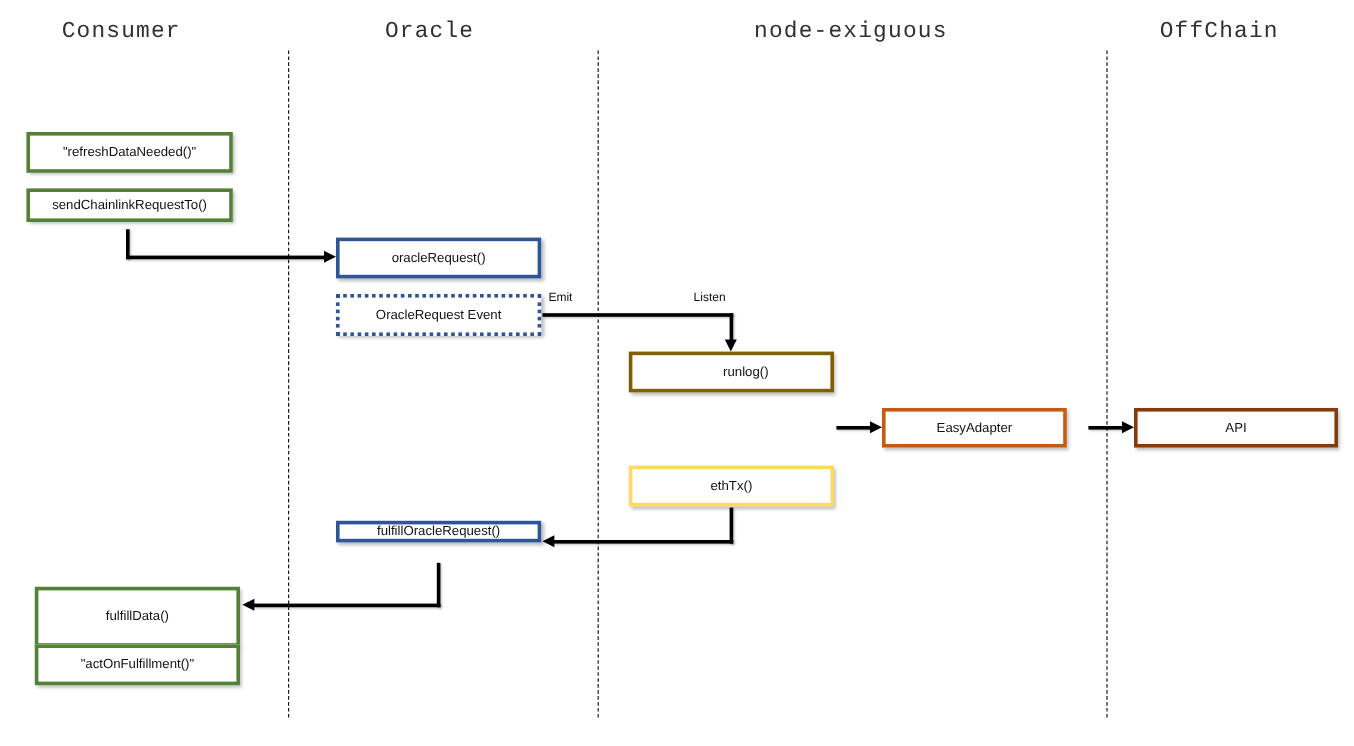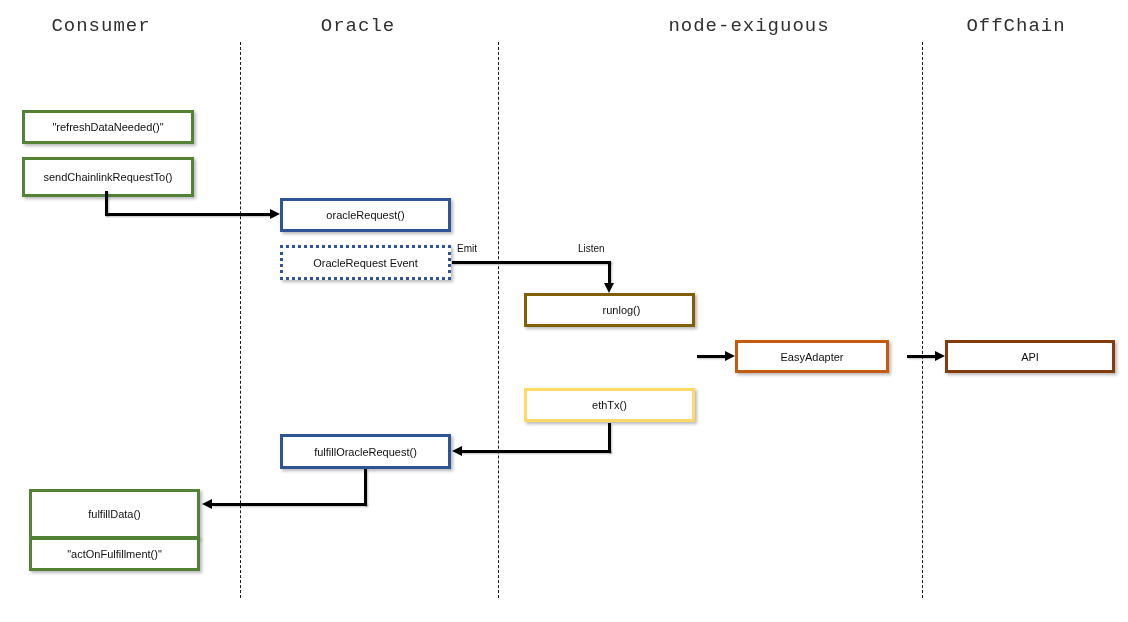--- a/index.html
+++ b/index.html
@@ -39,41 +39,41 @@
   .head-down {border-left:5.5px solid transparent;border-right:5.5px solid transparent;border-top:10px solid #000;}
   .edge-label{position:absolute;font-size:10px;color:#111;white-space:nowrap;}
 </style>
 </head>
 <body>
 
 <div class="canvas">
 
   <div class="lane-header" style="left:101px">Consumer</div>
   <div class="lane-header" style="left:358px">Oracle</div>
-  <div class="lane-header" style="left:749px">node-exiguous</div>
+  <div class="lane-header" style="left:709px">node-exiguous</div>
   <div class="lane-header" style="left:1016px">OffChain</div>
 
   <div class="lane-line" style="left:240px"></div>
   <div class="lane-line" style="left:498px"></div>
   <div class="lane-line" style="left:922px"></div>
 
   <div class="node green" style="left:22px;top:110px;width:172px;height:34px">
     <span>"refreshDataNeeded()"</span>
   </div>
-  <div class="node green" style="left:22px;top:157px;width:172px;height:40px">
+  <div class="node green" style="left:22px;top:157px;width:172px;height:28px">
     <span>sendChainlinkRequestTo()</span>
   </div>
 
   <div class="node blue" style="left:280px;top:198px;width:171px;height:34px">
     <span>oracleRequest()</span>
   </div>
   <div class="node blue-dotted" style="left:280px;top:245px;width:171px;height:35px">
     <span>OracleRequest Event</span>
   </div>
-  <div class="node blue" style="left:280px;top:434px;width:171px;height:35px">
+  <div class="node blue" style="left:280px;top:434px;width:171px;height:18px">
     <span>fulfillOracleRequest()</span>
   </div>
 
   <div class="node dark-gold" style="left:524px;top:293px;width:171px;height:34px">
     <span>runlog()</span>
   </div>
   <div class="node light-gold" style="left:524px;top:388px;width:171px;height:34px">
     <span>ethTx()</span>
   </div>
   <div class="node orange" style="left:735px;top:340px;width:154px;height:33px">

